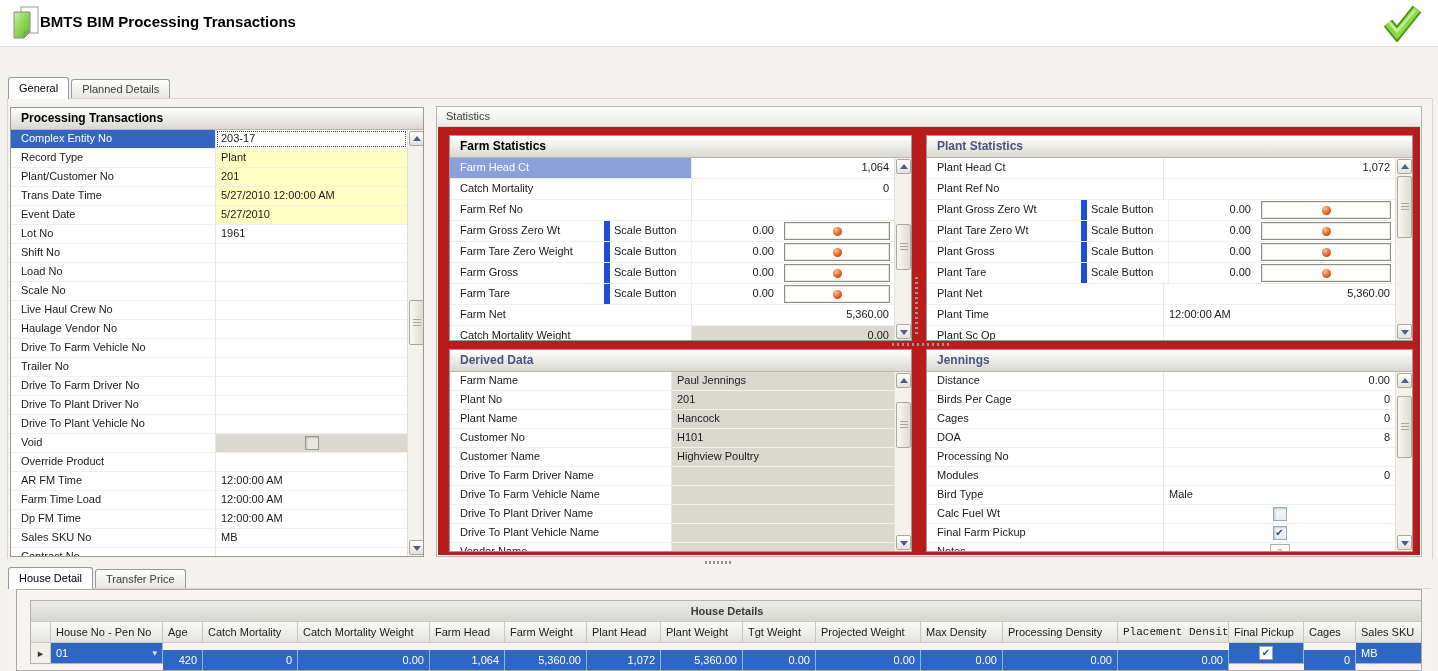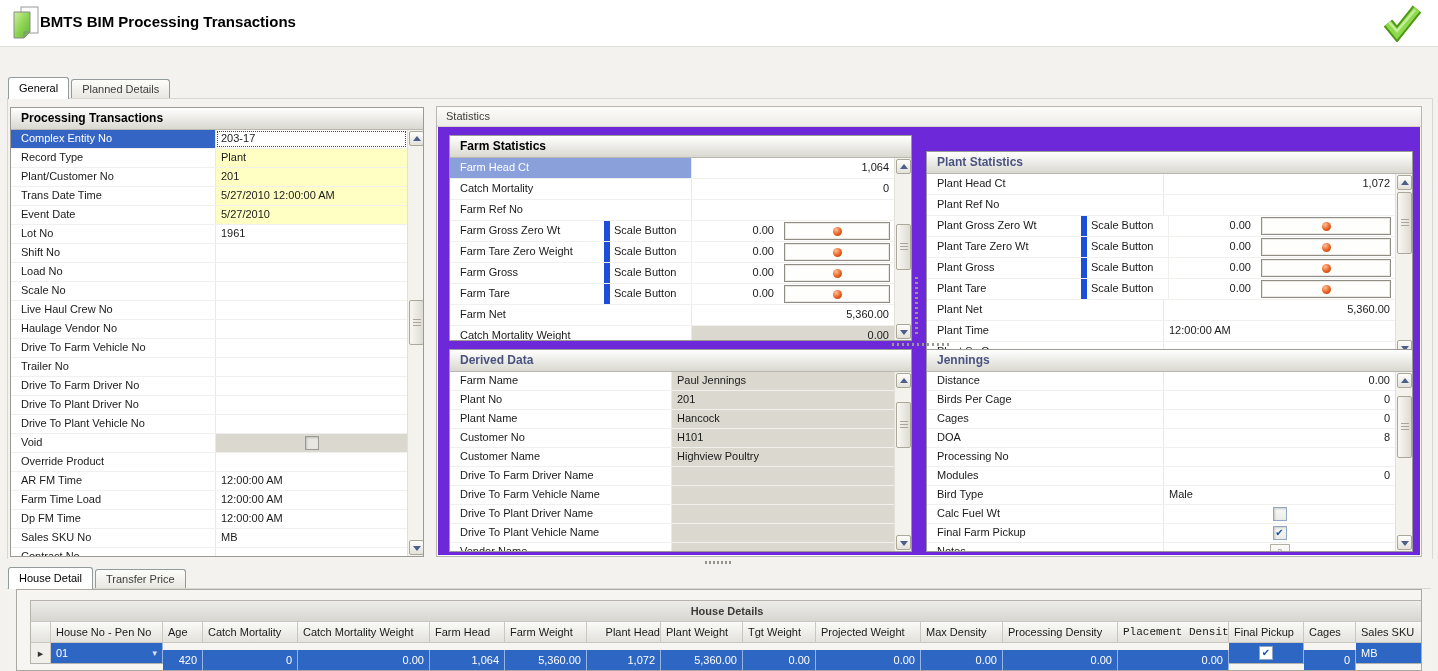--- a/index.html
+++ b/index.html
@@ -80,25 +80,25 @@
   .vsb .thumb::after{content:'';position:absolute;left:3px;top:50%;margin-top:-4px;width:8px;height:8px;
         background:repeating-linear-gradient(#A9A699 0 1px,transparent 1px 3px);}
 
   
   .pt-panel{left:10px;top:107px;width:414px;height:450px;}
   .pt-panel .sp-rows{right:16px;}
   .pt-panel .vsb{width:16px;}
 
   
   .stats-group{position:absolute;left:436px;top:106px;width:986px;height:451px;border:1px solid #B9B7B0;
-               background:#6d28d9;box-shadow:inset 0 0 0 1px #FDFDFC;box-sizing:border-box;}
+               background:#b91c1c;box-shadow:inset 0 0 0 1px #FDFDFC;box-sizing:border-box;}
   .stats-caption{height:19px;line-height:19px;padding-left:9px;color:#3F3E3A;
                  background:linear-gradient(#FCFCFB,#ECEBE6);border-bottom:1px solid #D5D3CC;}
   .farm-panel{left:12px;top:28px;width:463px;height:206px;}
-  .plant-panel{left:489px;top:44px;width:487px;height:206px;}
+  .plant-panel{left:489px;top:28px;width:487px;height:206px;}
   .der-panel{left:12px;top:242px;width:463px;height:203px;}
   .det-panel{left:489px;top:242px;width:487px;height:203px;}
   .grip-v{position:absolute;left:478px;top:170px;width:3px;height:60px;
           background:repeating-linear-gradient(#9A9890 0 2px,transparent 2px 5px);}
   .grip-h{position:absolute;left:455px;top:236px;width:60px;height:3px;
           background:repeating-linear-gradient(90deg,#9A9890 0 2px,transparent 2px 5px);}
 
   
   .split-main{position:absolute;left:0;top:558px;width:1438px;height:8px;cursor:row-resize;}
   .split-main .grip{position:absolute;left:705px;top:3px;width:26px;height:3px;
@@ -520,21 +520,21 @@
     <div class="hgrid" id="hgrid">
       <div class="hband">House Details</div>
     <div class="hhead">
           <span class="hcell" style="width: 21px;"></span>
           <span class="hcell" style="width: 112px;">House No - Pen No</span>
           <span class="hcell" style="width: 40px;">Age</span>
           <span class="hcell" style="width: 95px;">Catch Mortality</span>
           <span class="hcell" style="width: 132px;">Catch Mortality Weight</span>
           <span class="hcell" style="width: 75px;">Farm Head</span>
           <span class="hcell" style="width: 82px;">Farm Weight</span>
-          <span class="hcell" style="width: 74px; text-align: right;">Plant Head</span>
+          <span class="hcell" style="width: 74px;">Plant Head</span>
           <span class="hcell" style="width: 82px;">Plant Weight</span>
           <span class="hcell" style="width: 73px;">Tgt Weight</span>
           <span class="hcell" style="width: 105px;">Projected Weight</span>
           <span class="hcell" style="width: 82px;">Max Density</span>
           <span class="hcell" style="width: 115px;">Processing Density</span>
           <span class="hcell" style="width: 111px; font-family: Liberation Mono, monospace;">Placement Density</span>
           <span class="hcell" style="width: 75px;">Final Pickup</span>
           <span class="hcell" style="width: 52px;">Cages</span>
           <span class="hcell" style="width: 68px;">Sales SKU</span>
         </div>

